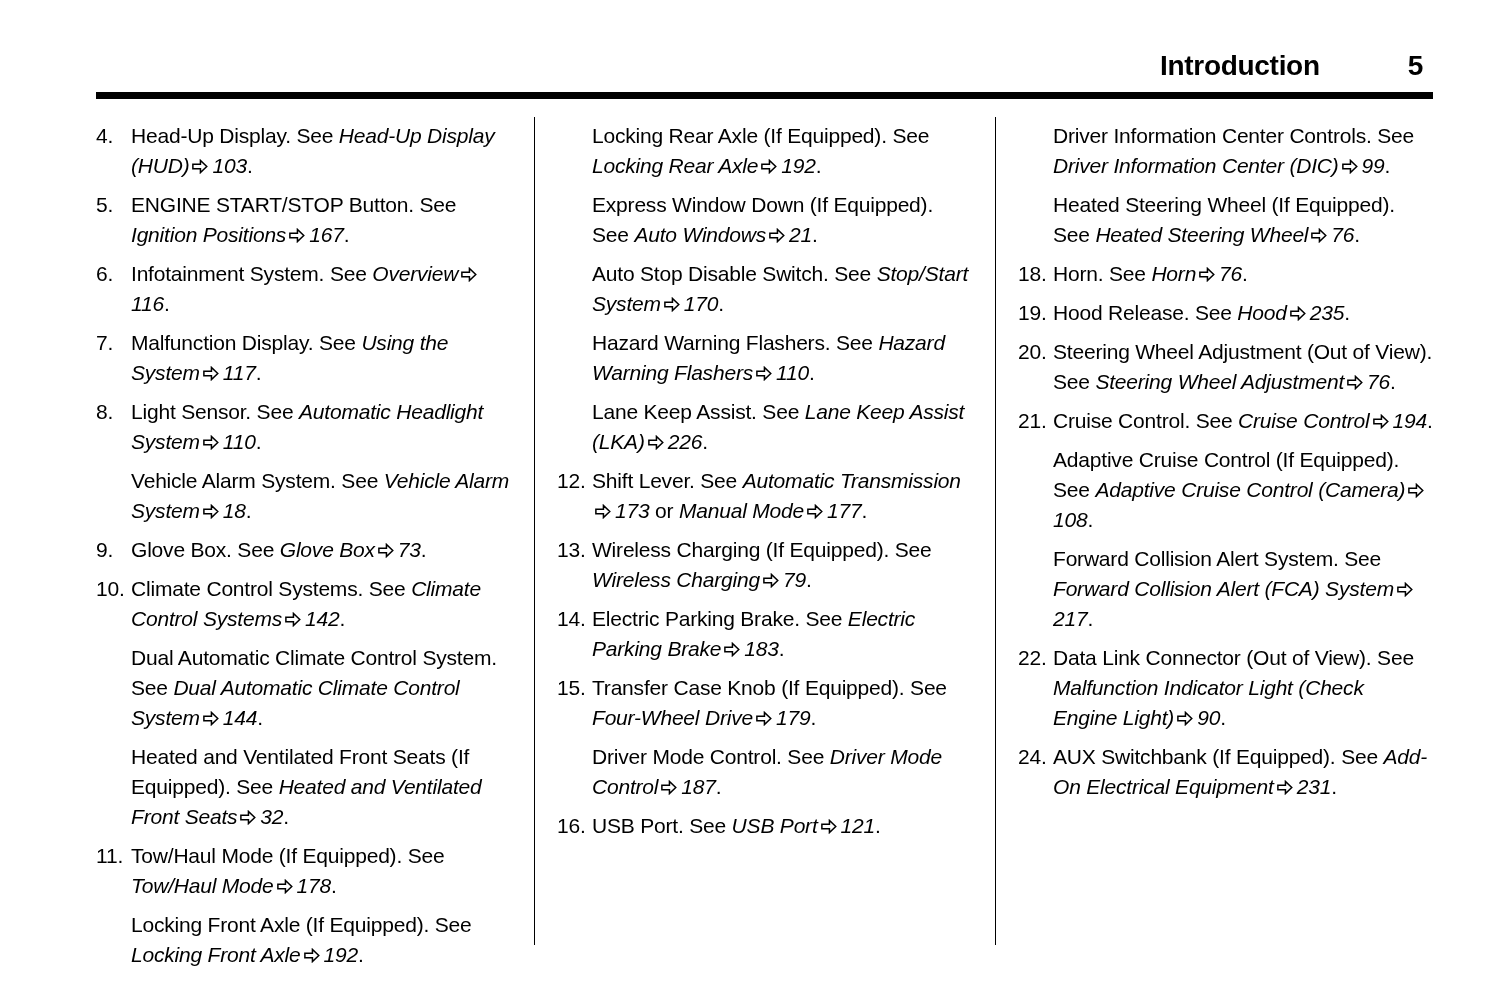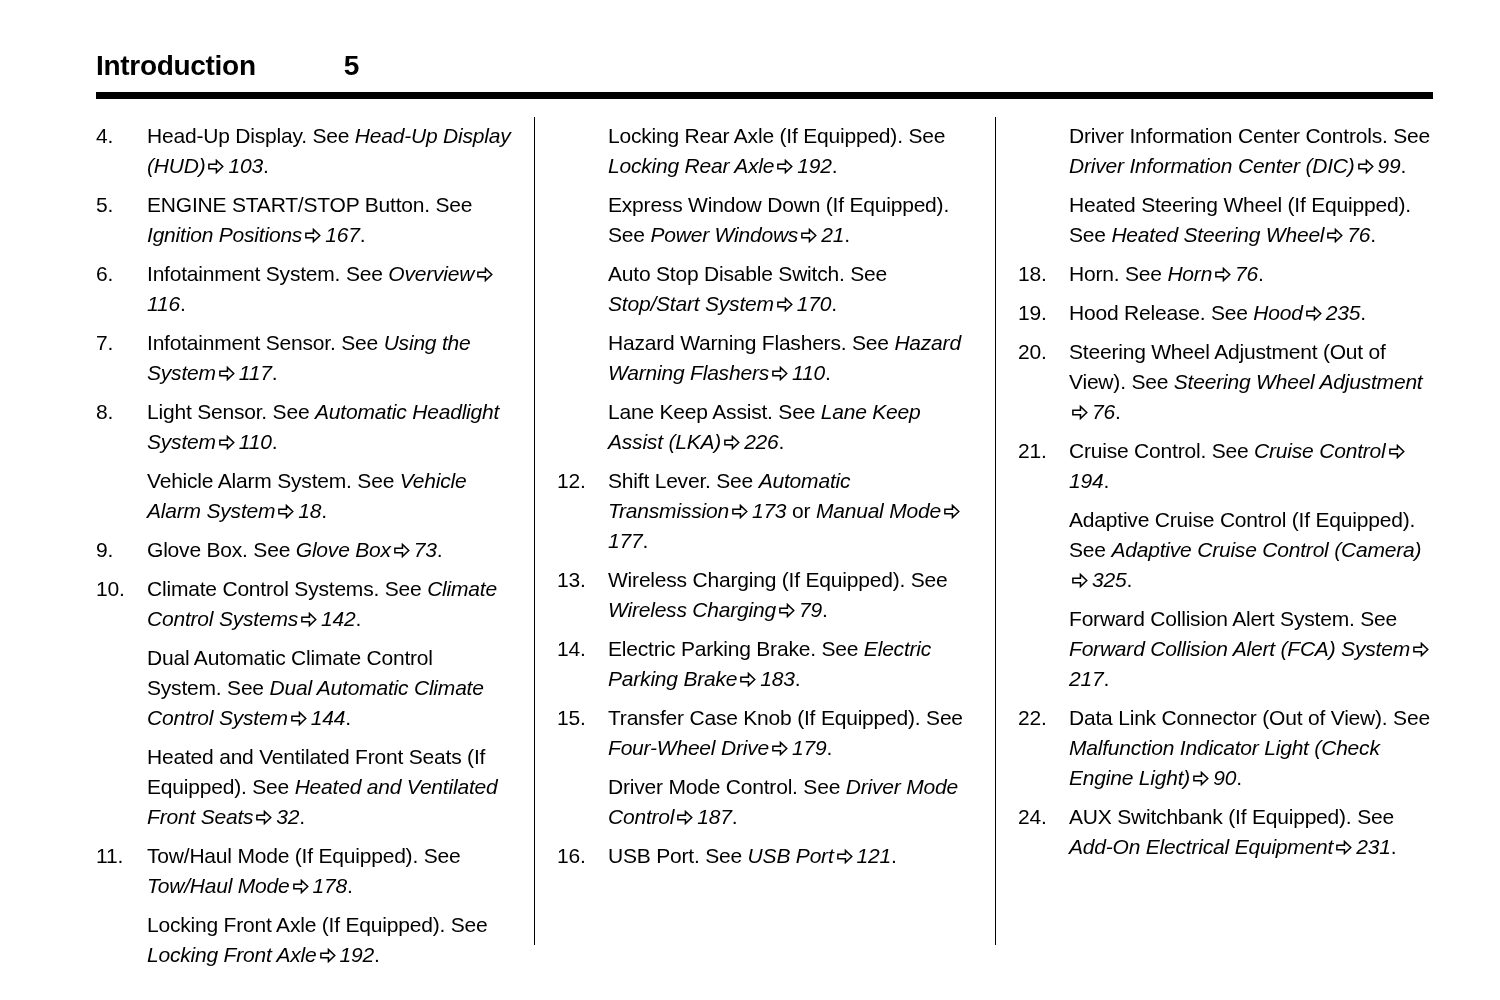--- a/index.html
+++ b/index.html
@@ -6,40 +6,40 @@
   body{
     width:1500px;height:1000px;background:#ffffff;color:#000000;
     font-family:"Liberation Sans","DejaVu Sans",sans-serif;
     overflow:hidden;
   }
   .page{
     width:1337px;margin:0 auto;padding-top:50px;
     margin-left:96px;margin-right:67px;
   }
   .hdr{
-    display:flex;justify-content:flex-start;align-items:baseline;
+    display:flex;justify-content:flex-end;align-items:baseline;
     font-weight:bold;font-size:28px;letter-spacing:-0.3px;
   }
   .hdr .pgnum{margin-left:88px;margin-right:10px;}
   .rule{
     height:7px;background:#000;border:none;margin:10px 0 0 0;width:1337px;
   }
   .cols{
     display:flex;justify-content:space-between;margin-top:22px;
   }
   .col{width:415px;}
   .vdiv{
     width:1px;background:#000;height:828px;margin-top:-4px;flex-shrink:0;
   }
   .item{
     display:flex;font-size:21px;line-height:30px;margin-bottom:9px;
     letter-spacing:-0.2px;
   }
   .item .num{width:35px;flex-shrink:0;}
-  .item .body{flex:1;margin-left:16px;}
+  .item .body{flex:1;}
   .ref{font-style:italic;}
   svg.jump{
     display:inline-block;width:16px;height:15px;vertical-align:-1px;
     margin:0 4px 0 3px;
   }
 </style>
 </head>
 <body>
 
 <div class="page">
@@ -63,21 +63,21 @@
             </svg><span class="ref">167</span><span>.</span></div>
         </div>
         <div class="item">
           <span class="num">6.</span>
           <div class="body"><span>Infotainment System. See </span><span class="ref">Overview</span><svg viewBox="0 0 18 16" class="jump">
               <polygon points="1,5.5 9.5,5.5 9.5,1.2 16.6,8 9.5,14.8 9.5,10.5 1,10.5" fill="#ffffff" stroke="#000000" stroke-width="1.7" stroke-linejoin="miter"></polygon>
             </svg><span class="ref">116</span><span>.</span></div>
         </div>
         <div class="item">
           <span class="num">7.</span>
-          <div class="body"><span>Infotainment Sensor. See </span><span class="ref">Using the System</span><svg viewBox="0 0 18 16" class="jump">
+          <div class="body"><span>Malfunction Display. See </span><span class="ref">Using the System</span><svg viewBox="0 0 18 16" class="jump">
               <polygon points="1,5.5 9.5,5.5 9.5,1.2 16.6,8 9.5,14.8 9.5,10.5 1,10.5" fill="#ffffff" stroke="#000000" stroke-width="1.7" stroke-linejoin="miter"></polygon>
             </svg><span class="ref">117</span><span>.</span></div>
         </div>
         <div class="item">
           <span class="num">8.</span>
           <div class="body"><span>Light Sensor. See </span><span class="ref">Automatic Headlight System</span><svg viewBox="0 0 18 16" class="jump">
               <polygon points="1,5.5 9.5,5.5 9.5,1.2 16.6,8 9.5,14.8 9.5,10.5 1,10.5" fill="#ffffff" stroke="#000000" stroke-width="1.7" stroke-linejoin="miter"></polygon>
             </svg><span class="ref">110</span><span>.</span></div>
         </div>
         <div class="item">
@@ -126,21 +126,21 @@
     <div class="vdiv"></div>
     <section class="col">
         <div class="item">
           <span class="num"></span>
           <div class="body"><span>Locking Rear Axle (If Equipped). See </span><span class="ref">Locking Rear Axle</span><svg viewBox="0 0 18 16" class="jump">
               <polygon points="1,5.5 9.5,5.5 9.5,1.2 16.6,8 9.5,14.8 9.5,10.5 1,10.5" fill="#ffffff" stroke="#000000" stroke-width="1.7" stroke-linejoin="miter"></polygon>
             </svg><span class="ref">192</span><span>.</span></div>
         </div>
         <div class="item">
           <span class="num"></span>
-          <div class="body"><span>Express Window Down (If Equipped). See </span><span class="ref">Power Windows</span><svg viewBox="0 0 18 16" class="jump">
+          <div class="body"><span>Express Window Down (If Equipped). See </span><span class="ref">Auto Windows</span><svg viewBox="0 0 18 16" class="jump">
               <polygon points="1,5.5 9.5,5.5 9.5,1.2 16.6,8 9.5,14.8 9.5,10.5 1,10.5" fill="#ffffff" stroke="#000000" stroke-width="1.7" stroke-linejoin="miter"></polygon>
             </svg><span class="ref">21</span><span>.</span></div>
         </div>
         <div class="item">
           <span class="num"></span>
           <div class="body"><span>Auto Stop Disable Switch. See </span><span class="ref">Stop/Start System</span><svg viewBox="0 0 18 16" class="jump">
               <polygon points="1,5.5 9.5,5.5 9.5,1.2 16.6,8 9.5,14.8 9.5,10.5 1,10.5" fill="#ffffff" stroke="#000000" stroke-width="1.7" stroke-linejoin="miter"></polygon>
             </svg><span class="ref">170</span><span>.</span></div>
         </div>
         <div class="item">
@@ -229,21 +229,21 @@
         <div class="item">
           <span class="num">21.</span>
           <div class="body"><span>Cruise Control. See </span><span class="ref">Cruise Control</span><svg viewBox="0 0 18 16" class="jump">
               <polygon points="1,5.5 9.5,5.5 9.5,1.2 16.6,8 9.5,14.8 9.5,10.5 1,10.5" fill="#ffffff" stroke="#000000" stroke-width="1.7" stroke-linejoin="miter"></polygon>
             </svg><span class="ref">194</span><span>.</span></div>
         </div>
         <div class="item">
           <span class="num"></span>
           <div class="body"><span>Adaptive Cruise Control (If Equipped). See </span><span class="ref">Adaptive Cruise Control (Camera)</span><svg viewBox="0 0 18 16" class="jump">
               <polygon points="1,5.5 9.5,5.5 9.5,1.2 16.6,8 9.5,14.8 9.5,10.5 1,10.5" fill="#ffffff" stroke="#000000" stroke-width="1.7" stroke-linejoin="miter"></polygon>
-            </svg><span class="ref">325</span><span>.</span></div>
+            </svg><span class="ref">108</span><span>.</span></div>
         </div>
         <div class="item">
           <span class="num"></span>
           <div class="body"><span>Forward Collision Alert System. See </span><span class="ref">Forward Collision Alert (FCA) System</span><svg viewBox="0 0 18 16" class="jump">
               <polygon points="1,5.5 9.5,5.5 9.5,1.2 16.6,8 9.5,14.8 9.5,10.5 1,10.5" fill="#ffffff" stroke="#000000" stroke-width="1.7" stroke-linejoin="miter"></polygon>
             </svg><span class="ref">217</span><span>.</span></div>
         </div>
         <div class="item">
           <span class="num">22.</span>
           <div class="body"><span>Data Link Connector (Out of View). See </span><span class="ref">Malfunction Indicator Light (Check Engine Light)</span><svg viewBox="0 0 18 16" class="jump">

